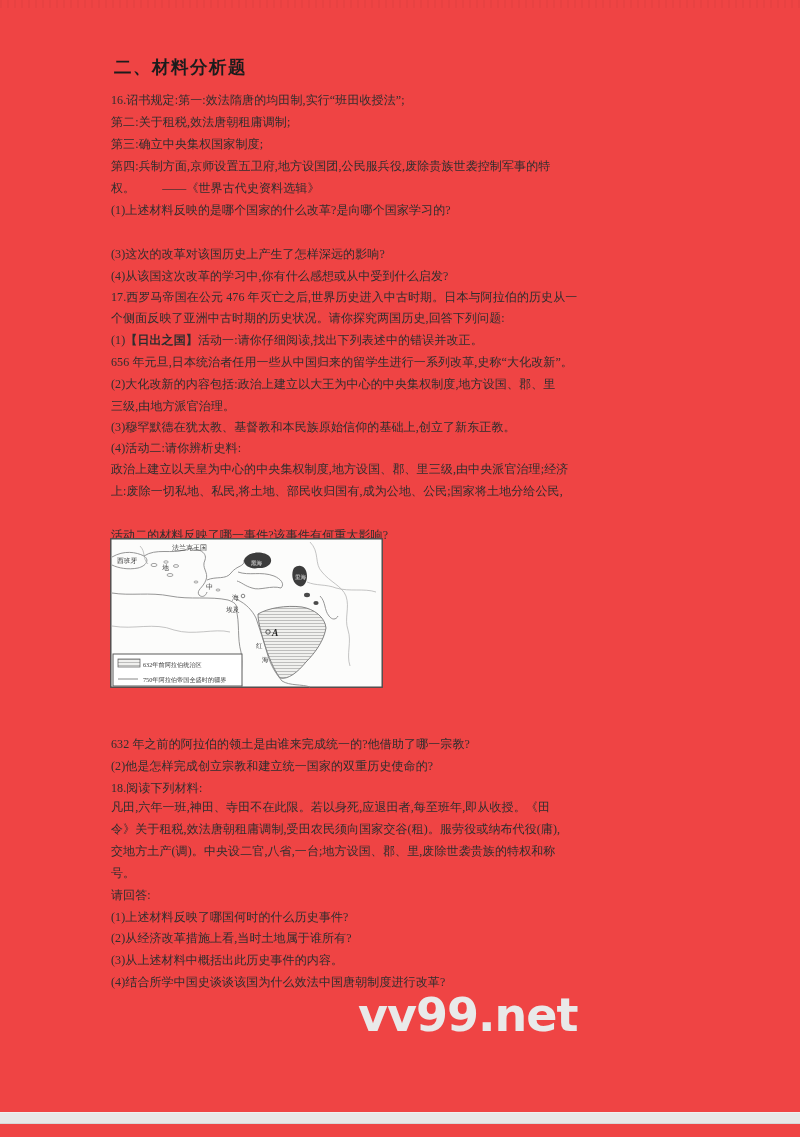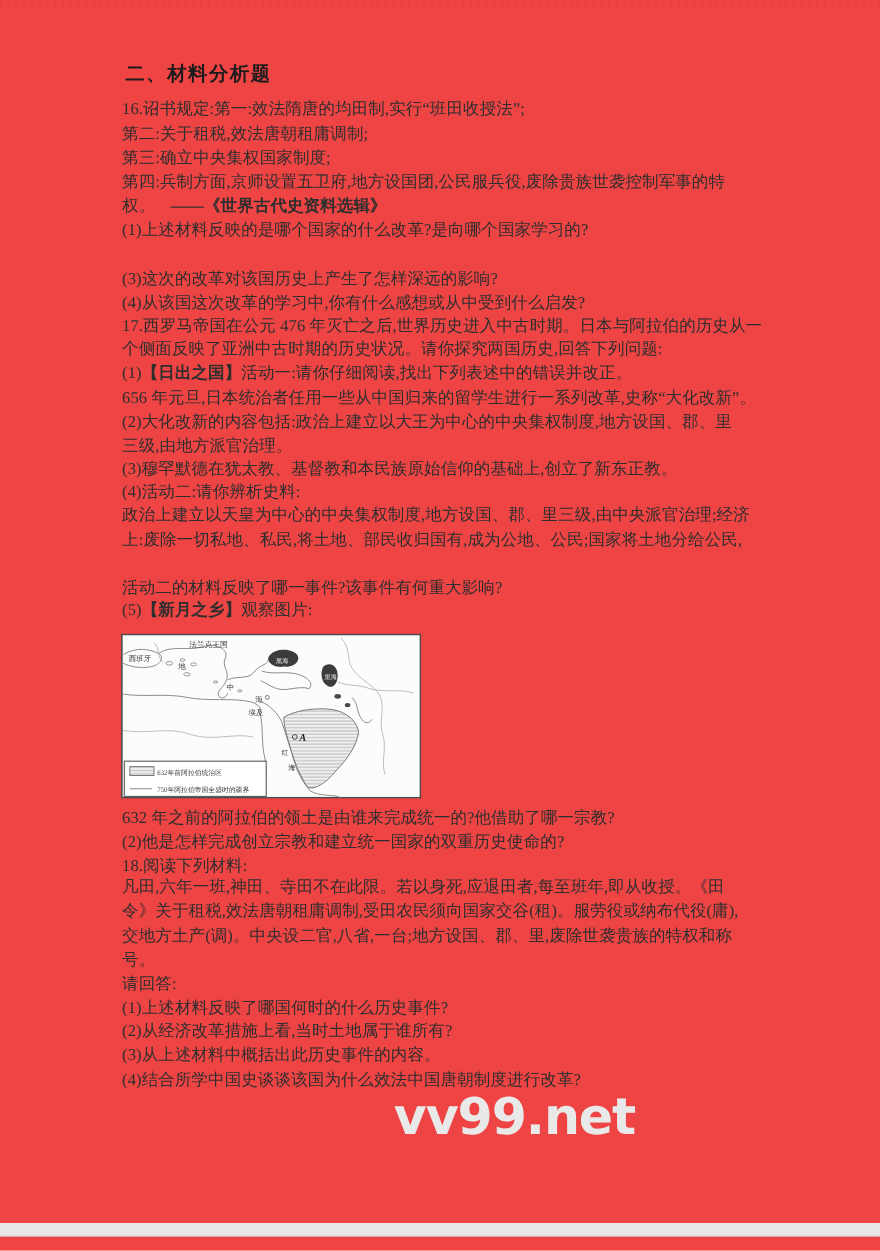--- a/index.html
+++ b/index.html
@@ -16,27 +16,27 @@
     background:repeating-linear-gradient(90deg, rgba(0,0,0,0.055) 0 2px, rgba(0,0,0,0) 2px 7px);
     opacity:.55;
   }
   .heading{
     position:absolute;left:114px;top:55px;
     font-size:17.5px;font-weight:700;color:#1c1c1c;
     letter-spacing:1.5px;white-space:nowrap;
   }
   .ln{
     position:absolute;left:111px;margin:0;
-    font-size:15px;line-height:20px;
+    font-size:12px;line-height:20px;
     white-space:nowrap;color:#2e2e2e;
     font-weight:500;letter-spacing:.1px;
   }
   .bold{font-weight:700;}
-  .src{font-weight:700;margin-left:14px;}
-  .map-wrap{position:absolute;left:110px;top:576px;width:273px;height:148px;}
+  .src{font-weight:400;margin-left:27px;}
+  .map-wrap{position:absolute;left:110px;top:538px;width:273px;height:148px;}
   .watermark{
     position:absolute;left:358px;top:988px;
     font-family:"DejaVu Sans","Liberation Sans",sans-serif;
     font-weight:700;font-size:46px;color:#e9e9e9;
     letter-spacing:-1px;white-space:nowrap;
   }
   .page-break{
     position:absolute;left:0;top:1112px;width:800px;height:10px;
     background:#e7e7e7;
     border-top:1px solid #f0f0f0;

